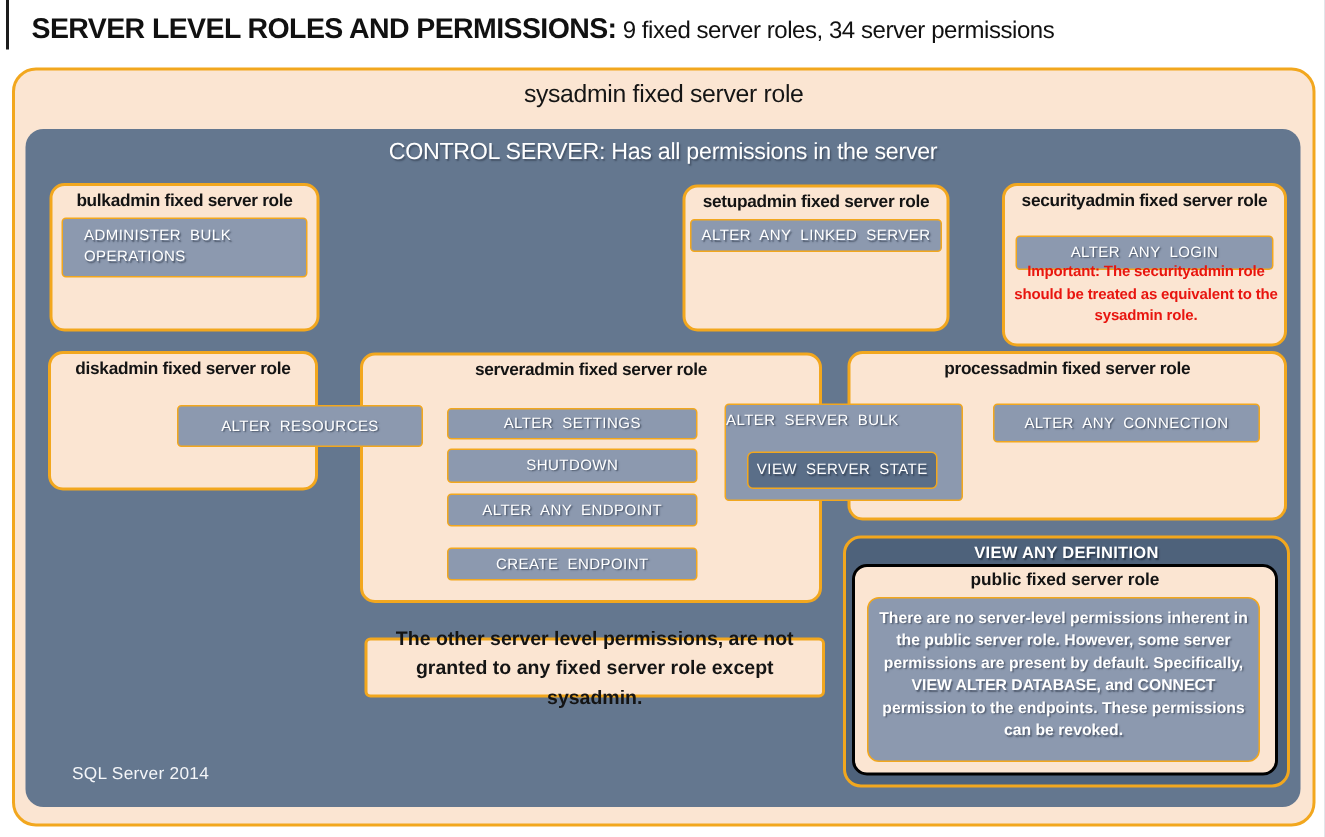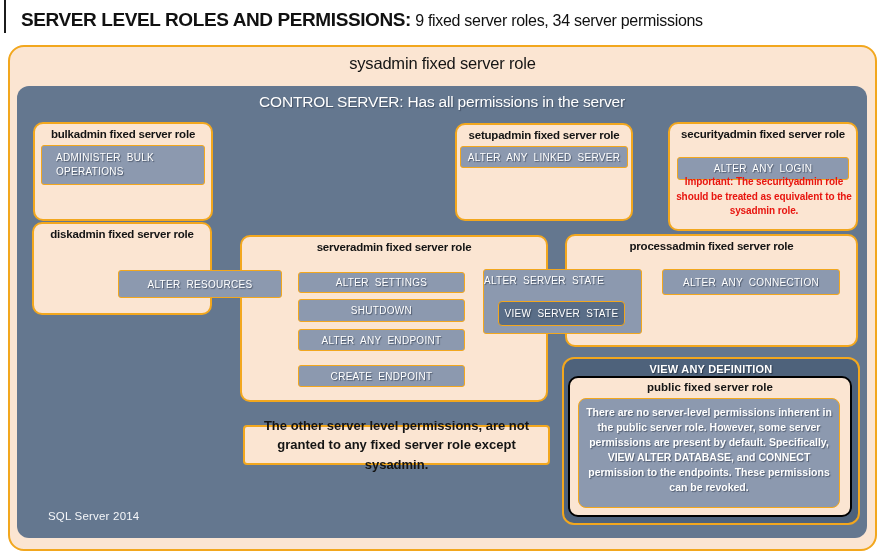--- a/index.html
+++ b/index.html
@@ -107,41 +107,41 @@
         <div class="role-title">setupadmin fixed server role</div>
         <div class="perm" style="left:3px;top:21px;width:168px;height:22px;">ALTER ANY LINKED SERVER</div>
       </div>
 
       <div class="role-box abs" style="left:651px;top:36px;width:190px;height:109px;">
         <div class="role-title">securityadmin fixed server role</div>
         <div class="perm" style="left:7px;top:22px;width:172px;height:23px;margin-top:11px;">ALTER ANY LOGIN</div>
         <div class="warning-text">Important: The securityadmin role should be treated as equivalent to the sysadmin role.</div>
       </div>
 
-      <div class="role-box abs" style="left:15px;top:136px;width:180px;height:93px;">
+      <div class="role-box abs" style="left:15px;top:148px;width:180px;height:93px;">
         <div class="role-title">diskadmin fixed server role</div>
       </div>
 
       <div class="role-box abs" style="left:223px;top:149px;width:308px;height:167px;">
         <div class="role-title">serveradmin fixed server role</div>
         <div class="perm" style="left:56px;top:35px;width:167px;height:21px;">ALTER SETTINGS</div>
         <div class="perm" style="left:56px;top:62px;width:167px;height:23px;">SHUTDOWN</div>
         <div class="perm" style="left:56px;top:92px;width:167px;height:22px;">ALTER ANY ENDPOINT</div>
         <div class="perm" style="left:56px;top:128px;width:167px;height:22px;">CREATE ENDPOINT</div>
       </div>
 
       <div class="role-box abs" style="left:548px;top:148px;width:293px;height:113px;">
         <div class="role-title">processadmin fixed server role</div>
         <div class="perm" style="left:95px;top:33px;width:178px;height:26px;">ALTER ANY CONNECTION</div>
       </div>
 
       <div class="perm" style="left:101px;top:184px;width:164px;height:28px;">ALTER RESOURCES</div>
 
       <div class="perm block" style="left:466px;top:183px;width:159px;height:65px;">
-        <span class="toplabel">ALTER SERVER STATE</span>
+        <span class="toplabel">ALTER SERVER BULK</span>
         <div class="perm dark" style="left:14px;top:31px;width:127px;height:25px;">VIEW SERVER STATE</div>
       </div>
 
       <div id="vad-box" class="abs" style="left:545px;top:271px;width:298px;height:168px;">
         <div id="vad-title">VIEW ANY DEFINITION</div>
         <div id="public-box" class="abs">
           <div id="public-title">public fixed server role</div>
           <div id="public-note" class="abs">There are no server-level permissions inherent in the public server role. However, some server permissions are present by default. Specifically, VIEW ALTER DATABASE, and CONNECT permission to the endpoints. These permissions can be revoked.</div>
         </div>
       </div>

